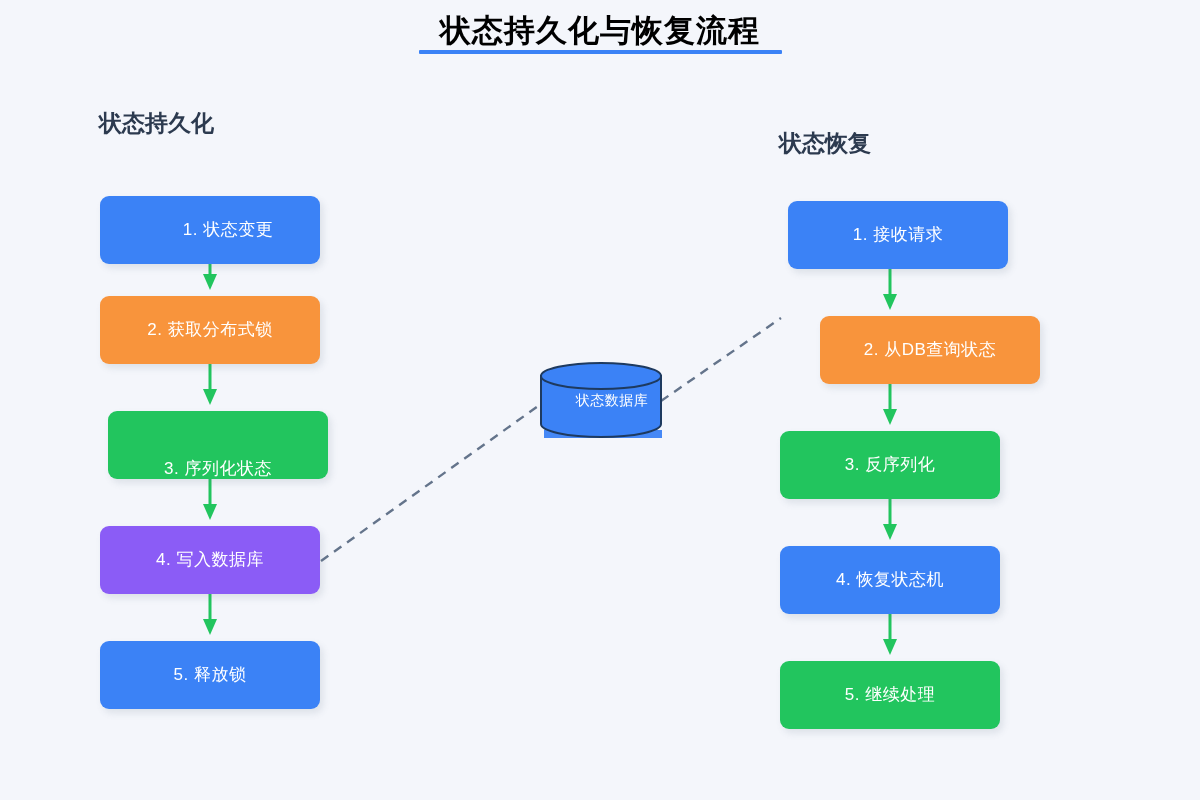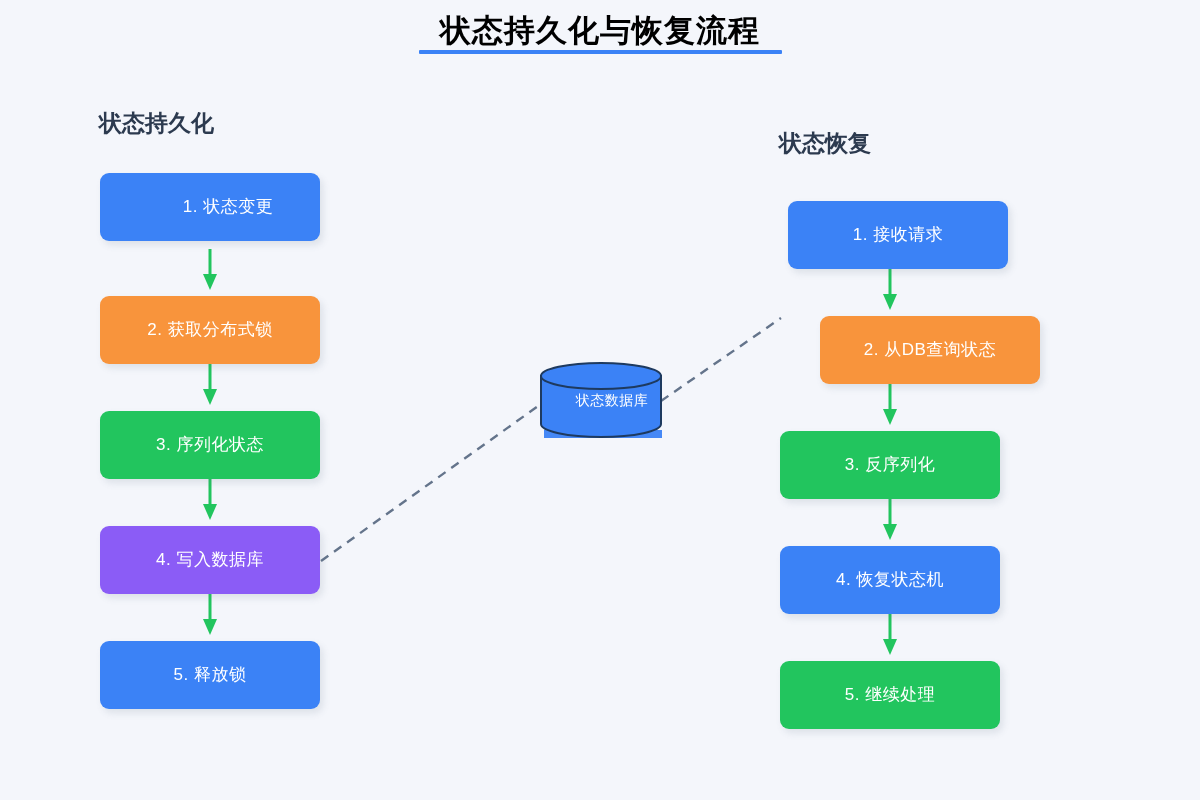--- a/index.html
+++ b/index.html
@@ -157,27 +157,27 @@
   <line class="dashed-link" x1="321" y1="561" x2="541" y2="404"></line>
   <line class="dashed-link" x1="661" y1="401" x2="781" y2="318"></line>
 </svg>
 
 <div id="page-title">状态持久化与恢复流程</div>
 <div id="title-underline"></div>
 
 <div class="col-header" id="col-header-left">状态持久化</div>
 <div class="col-header" id="col-header-right">状态恢复</div>
 
-<div class="flow-box" style="left:100px; top:173px; background:#3b82f6;padding-left:36px;">
+<div class="flow-box" style="left:100px; top:196px; background:#3b82f6;padding-left:36px;">
   <span class="box-label">1. 状态变更</span>
 </div>
 <div class="flow-box" style="left:100px; top:296px; background:#f8943c;">
   <span class="box-label">2. 获取分布式锁</span>
 </div>
-<div class="flow-box" style="left:100px; top:411px; background:#22c55e;">
+<div class="flow-box" style="left:108px; top:411px; background:#22c55e;align-items:flex-end;">
   <span class="box-label">3. 序列化状态</span>
 </div>
 <div class="flow-box" style="left:100px; top:526px; background:#8b5cf6;">
   <span class="box-label">4. 写入数据库</span>
 </div>
 <div class="flow-box" style="left:100px; top:641px; background:#3b82f6;">
   <span class="box-label">5. 释放锁</span>
 </div>
 
 <div class="flow-box" style="left:780px; top:201px; background:#3b82f6;margin-left:8px;">

